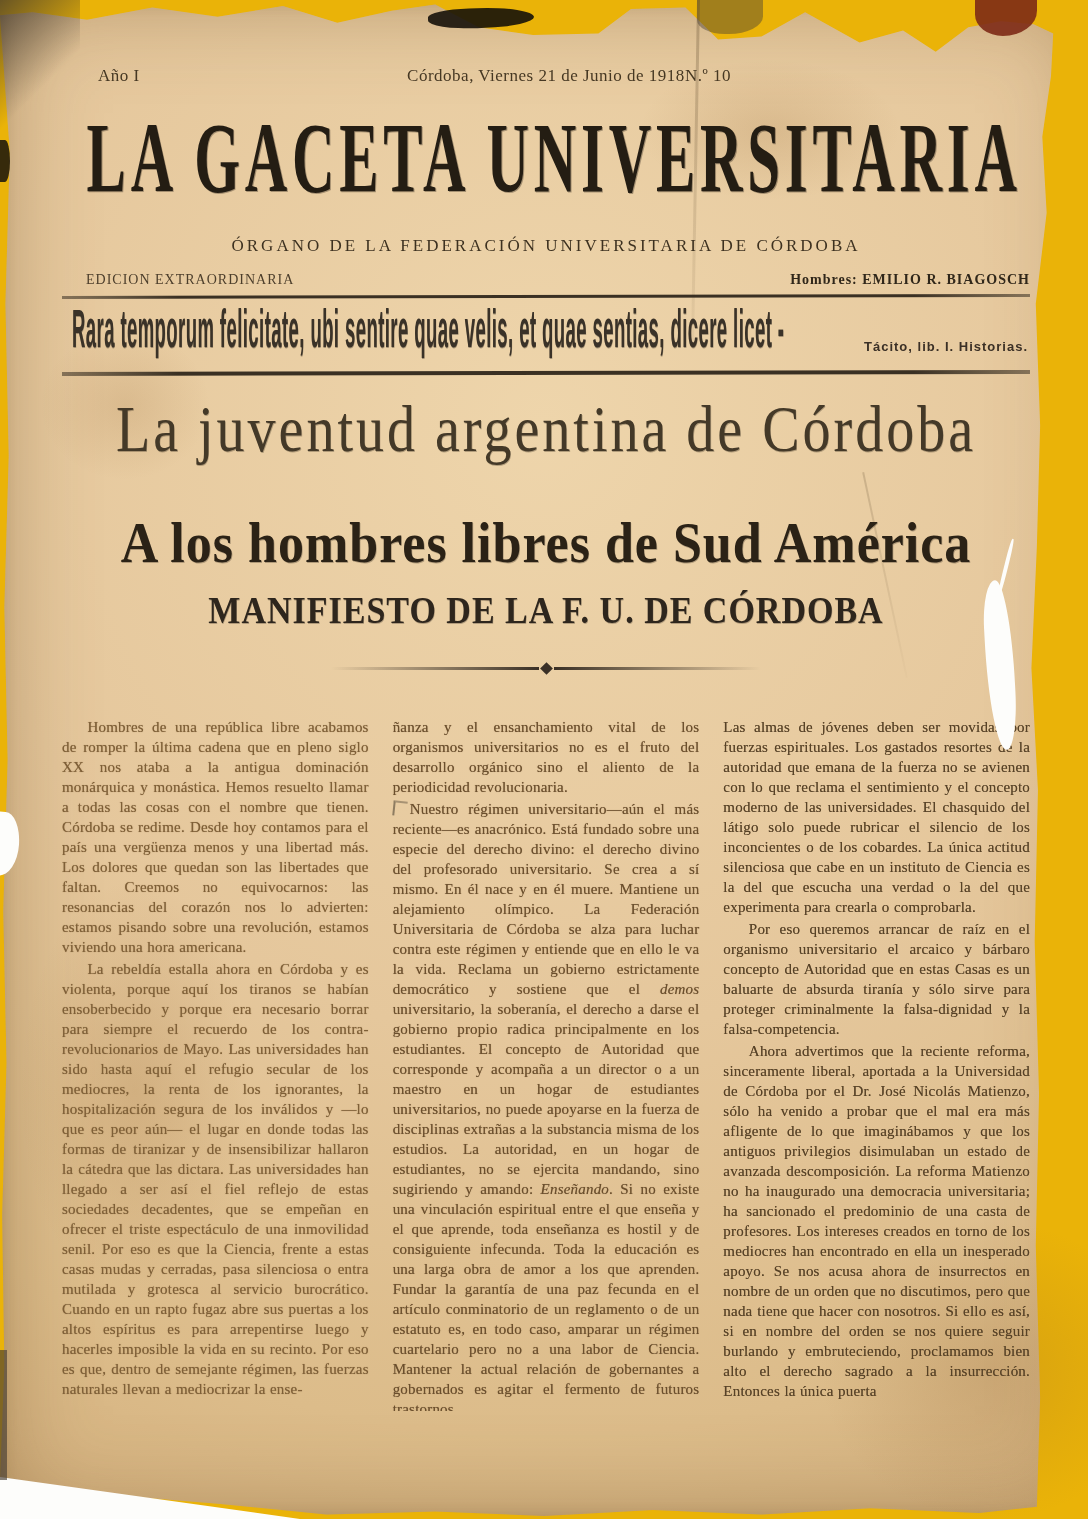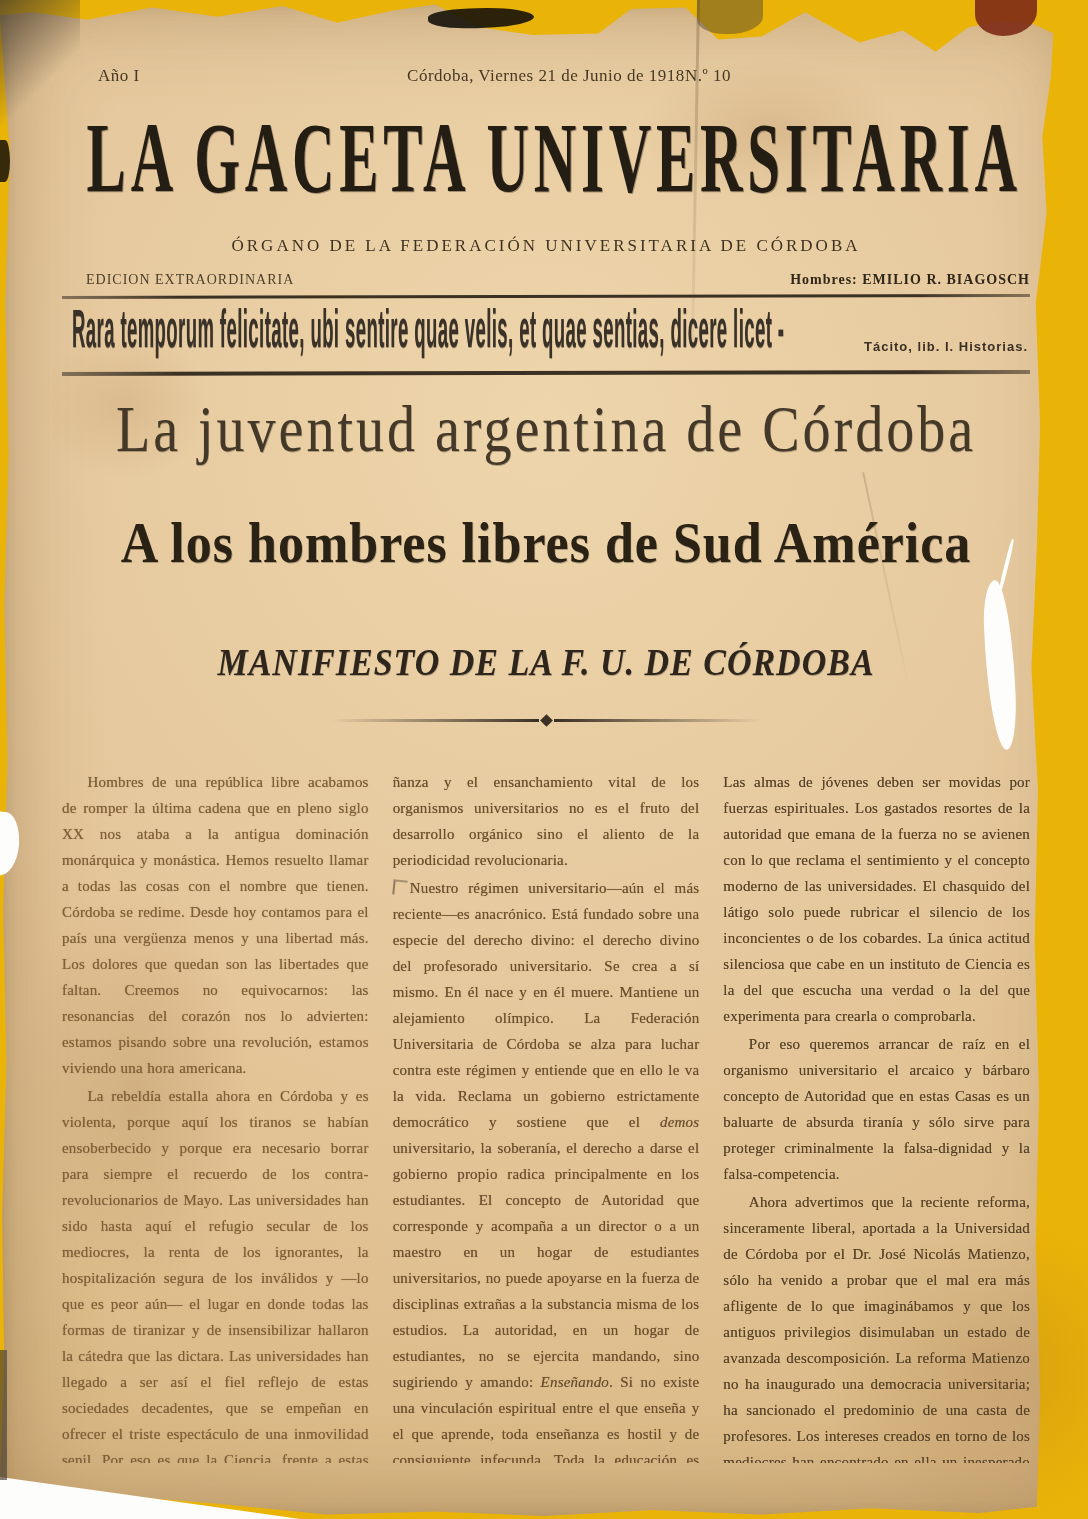--- a/index.html
+++ b/index.html
@@ -63,30 +63,30 @@
     color:#3a3228;transform:scale(.44,1.26);transform-origin:left bottom;
     text-shadow:.5px .5px 0 rgba(58,50,40,.4);}
   .motto-attr{position:absolute;right:2px;bottom:10px;font-family:"Liberation Sans",sans-serif;
     font-weight:bold;font-size:13px;letter-spacing:1px;color:#3b3026;}
   .headline-main{margin-top:22px;text-align:center;white-space:nowrap;}
   .headline-main span{display:inline-block;font-size:56px;font-weight:500;letter-spacing:3px;
     color:#443928;transform:scale(1,1.18);transform-origin:center;text-shadow:.6px .6px 0 rgba(68,57,40,.35);}
   .headline-secondary{margin-top:52px;text-align:center;white-space:nowrap;}
   .headline-secondary span{display:inline-block;font-size:52px;font-weight:bold;letter-spacing:1px;
     color:#2b2216;transform:scale(1,1.1);transform-origin:center;text-shadow:.7px .7px 0 rgba(43,34,22,.3);}
-  .headline-kicker{margin-top:72px;text-align:center;white-space:nowrap;font-style:italic;}
+  .headline-kicker{margin-top:20px;text-align:center;white-space:nowrap;}
   .headline-kicker span{display:inline-block;font-size:34px;font-weight:bold;letter-spacing:1px;
     color:#2e261d;transform:scale(1,1.1);text-shadow:.5px .5px 0 rgba(46,38,29,.3);}
   .ornament{margin:34px auto 0;width:430px;display:flex;align-items:center;}
   .ornament .line-l{flex:1;height:3px;background:linear-gradient(to right,rgba(58,48,38,0),#3a3026);}
   .ornament .line-r{flex:1;height:3px;background:linear-gradient(to left,rgba(58,48,38,0),#3a3026);}
   .ornament .diamond{width:9px;height:9px;background:#3a3026;transform:rotate(45deg);margin:0 3px;}
   .article{margin-top:44px;display:flex;gap:24px;height:694px;overflow:hidden;}
   .column{flex:1;text-align:justify;}
-  .column p{margin:0 0 2px;font-size:15px;line-height:26px;letter-spacing:.2px;word-spacing:.5px;
+  .column p{margin:0 0 2px;font-size:15px;line-height:20px;letter-spacing:.2px;word-spacing:.5px;
     hyphens:auto;}
   .column p.indent{text-indent:1.7em;}
   .column.c1{color:#7e5f37;text-shadow:0 0 .9px rgba(126,95,55,.75);}
   .column.c2{color:#6b4f2d;text-shadow:0 0 .7px rgba(107,79,45,.7);}
   .column.c3{color:#574227;text-shadow:0 0 .6px rgba(87,66,39,.65);}
   .pencil-mark{display:inline-block;width:12px;height:13px;margin-right:3px;position:relative;top:2px;
     border-left:2px solid rgba(70,60,45,.55);border-top:2px solid rgba(70,60,45,.4);
     transform:rotate(6deg);}
   em{font-style:italic;}
 </style>

